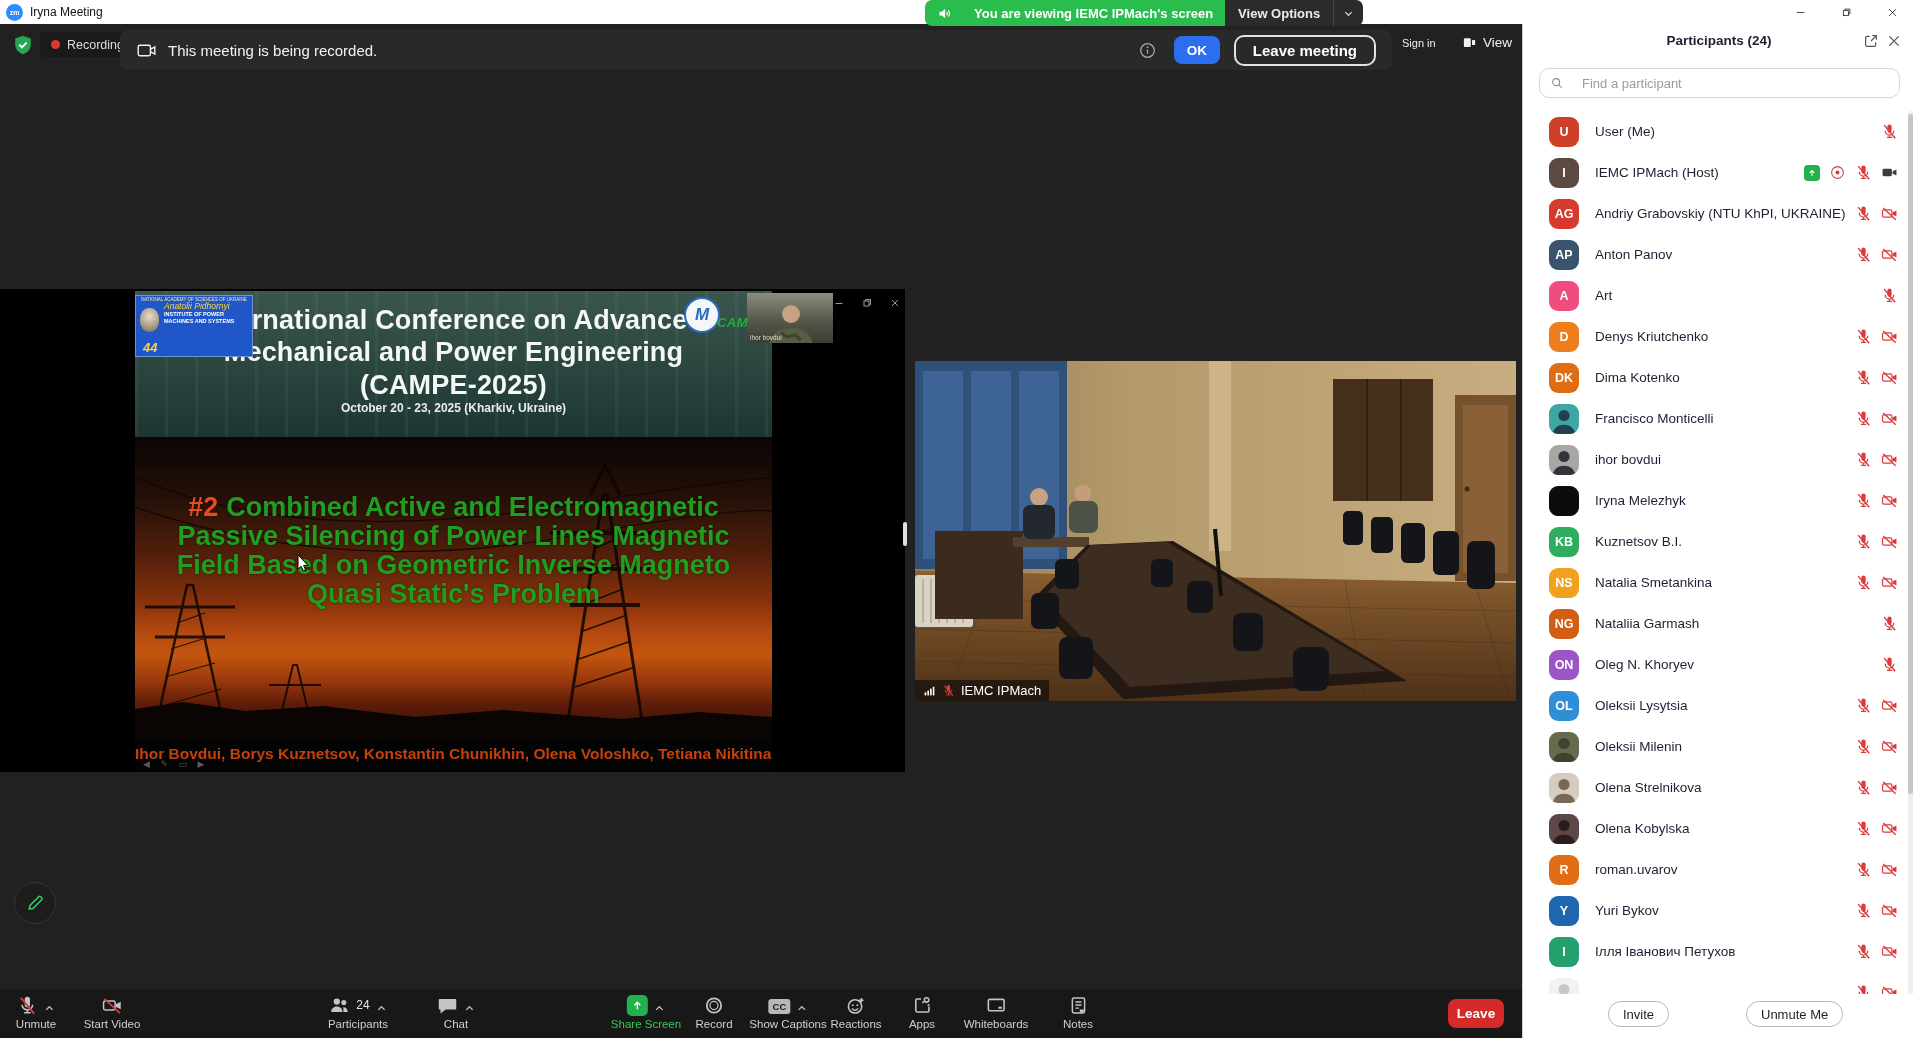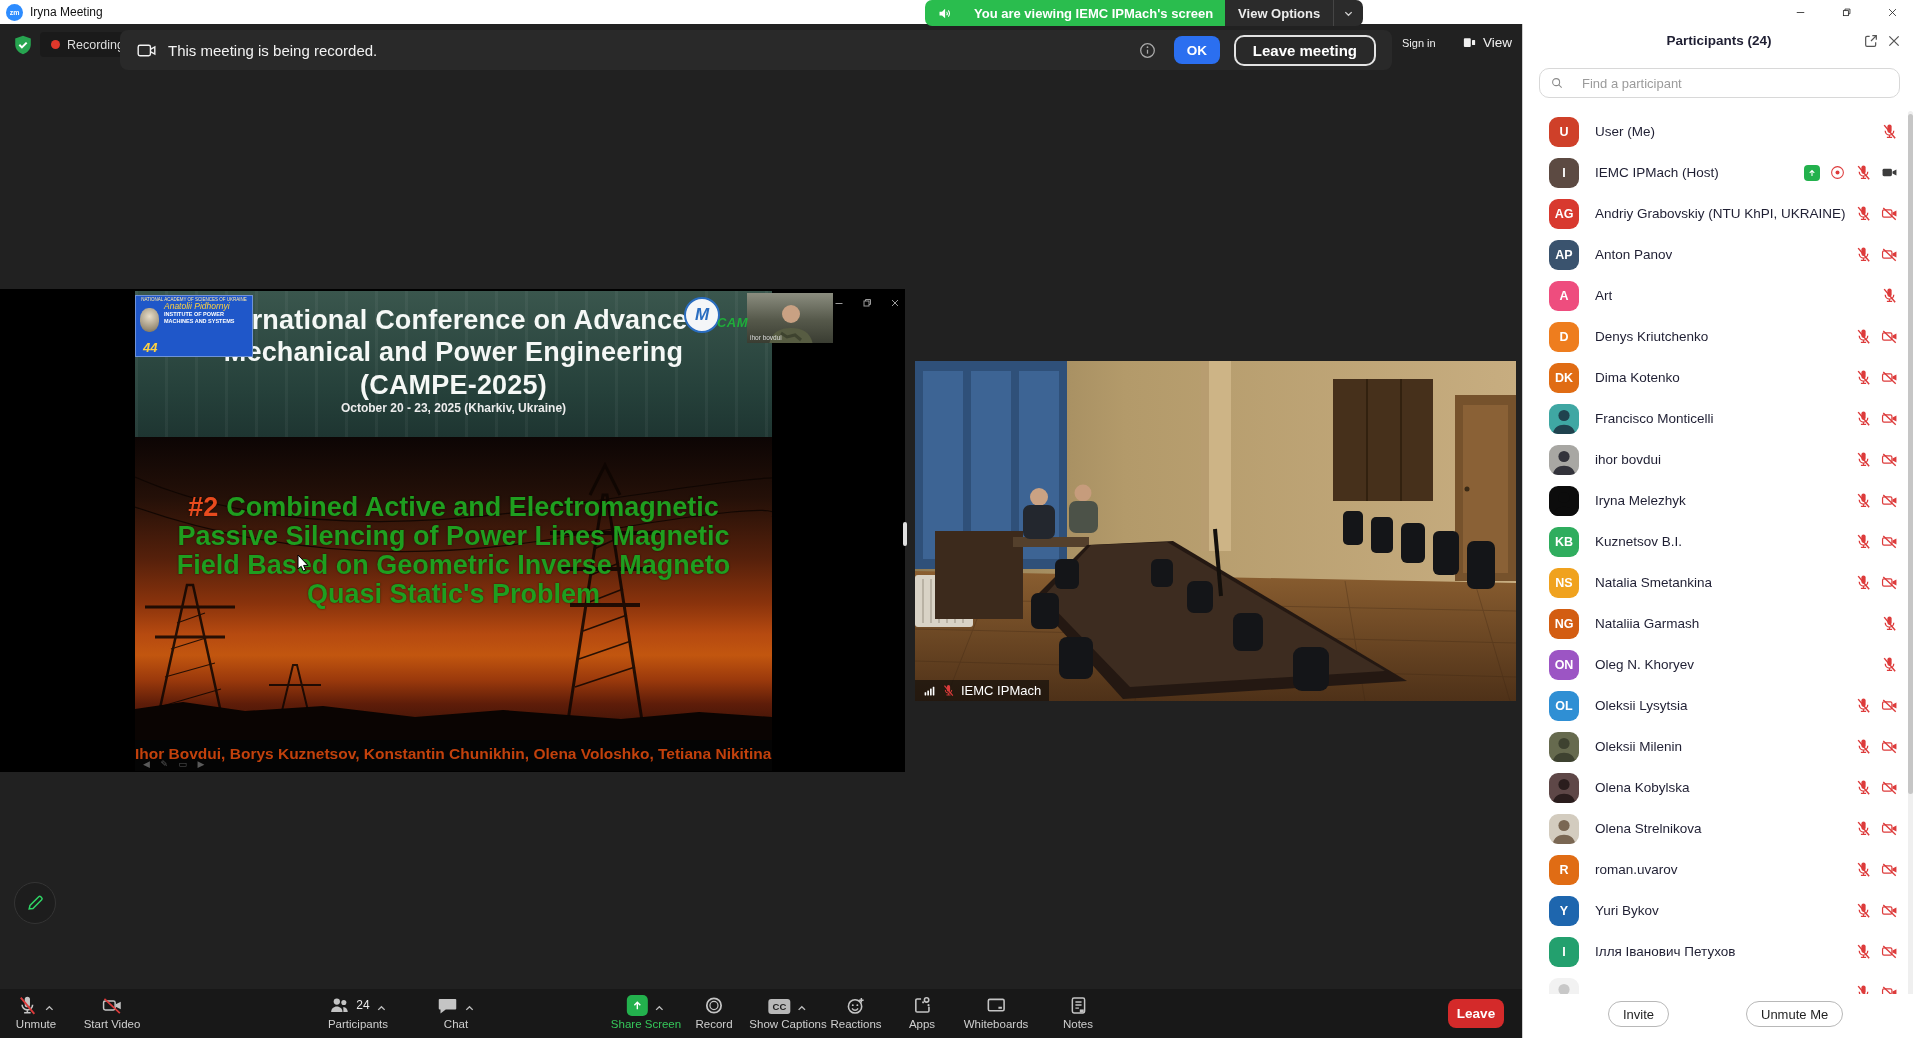--- a/index.html
+++ b/index.html
@@ -884,52 +884,52 @@
             <span class="pic red">
               <svg viewBox="0 0 24 24">
                 <rect x="2.2" y="6.8" width="13.2" height="10.4" rx="2" fill="none" stroke="currentColor" stroke-width="1.7"></rect>
                 <path fill="currentColor" d="M16.2 10.6l5.6-2.9v8.6l-5.6-2.9z"></path>
                 <path stroke="#dd3b3b" stroke-width="1.9" d="M3.2 4.4l17.6 16.4"></path>
               </svg>
             </span>
           </span>
         </div>
         <div class="prow">
+          <span class="pav" style="background:#d3ccbf">
+            <svg viewBox="0 0 30 30">
+              <circle cx="15" cy="11.5" r="5.6" fill="#7a6753"></circle>
+              <path d="M3.5 31c.8-6.8 5.4-10.2 11.5-10.2S25.7 24.2 26.5 31z" fill="#7a6753"></path>
+            </svg>
+          </span>
+          <span class="pname">Olena Strelnikova</span>
+          <span class="picons">
+            <span class="pic red">
+              <svg viewBox="0 0 24 24">
+                <path fill="currentColor" d="M9 5a3 3 0 0 1 6 0v6a3 3 0 0 1-6 0z"></path>
+                <path fill="none" stroke="currentColor" stroke-width="1.8" d="M6 11a6 6 0 0 0 12 0M12 17.2V20M8.3 20.3h7.4"></path>
+                <path stroke="#dd3b3b" stroke-width="2.1" d="M4.5 3l15.5 18.5"></path>
+              </svg>
+            </span>
+            <span class="pic red">
+              <svg viewBox="0 0 24 24">
+                <rect x="2.2" y="6.8" width="13.2" height="10.4" rx="2" fill="none" stroke="currentColor" stroke-width="1.7"></rect>
+                <path fill="currentColor" d="M16.2 10.6l5.6-2.9v8.6l-5.6-2.9z"></path>
+                <path stroke="#dd3b3b" stroke-width="1.9" d="M3.2 4.4l17.6 16.4"></path>
+              </svg>
+            </span>
+          </span>
+        </div>
+        <div class="prow">
           <span class="pav" style="background:#5e4747">
             <svg viewBox="0 0 30 30">
               <circle cx="15" cy="11.5" r="5.6" fill="#2a1d1d"></circle>
               <path d="M3.5 31c.8-6.8 5.4-10.2 11.5-10.2S25.7 24.2 26.5 31z" fill="#2a1d1d"></path>
             </svg>
           </span>
           <span class="pname">Olena Kobylska</span>
-          <span class="picons">
-            <span class="pic red">
-              <svg viewBox="0 0 24 24">
-                <path fill="currentColor" d="M9 5a3 3 0 0 1 6 0v6a3 3 0 0 1-6 0z"></path>
-                <path fill="none" stroke="currentColor" stroke-width="1.8" d="M6 11a6 6 0 0 0 12 0M12 17.2V20M8.3 20.3h7.4"></path>
-                <path stroke="#dd3b3b" stroke-width="2.1" d="M4.5 3l15.5 18.5"></path>
-              </svg>
-            </span>
-            <span class="pic red">
-              <svg viewBox="0 0 24 24">
-                <rect x="2.2" y="6.8" width="13.2" height="10.4" rx="2" fill="none" stroke="currentColor" stroke-width="1.7"></rect>
-                <path fill="currentColor" d="M16.2 10.6l5.6-2.9v8.6l-5.6-2.9z"></path>
-                <path stroke="#dd3b3b" stroke-width="1.9" d="M3.2 4.4l17.6 16.4"></path>
-              </svg>
-            </span>
-          </span>
-        </div>
-        <div class="prow">
-          <span class="pav" style="background:#d3ccbf">
-            <svg viewBox="0 0 30 30">
-              <circle cx="15" cy="11.5" r="5.6" fill="#7a6753"></circle>
-              <path d="M3.5 31c.8-6.8 5.4-10.2 11.5-10.2S25.7 24.2 26.5 31z" fill="#7a6753"></path>
-            </svg>
-          </span>
-          <span class="pname">Olena Strelnikova</span>
           <span class="picons">
             <span class="pic red">
               <svg viewBox="0 0 24 24">
                 <path fill="currentColor" d="M9 5a3 3 0 0 1 6 0v6a3 3 0 0 1-6 0z"></path>
                 <path fill="none" stroke="currentColor" stroke-width="1.8" d="M6 11a6 6 0 0 0 12 0M12 17.2V20M8.3 20.3h7.4"></path>
                 <path stroke="#dd3b3b" stroke-width="2.1" d="M4.5 3l15.5 18.5"></path>
               </svg>
             </span>
             <span class="pic red">
               <svg viewBox="0 0 24 24">

